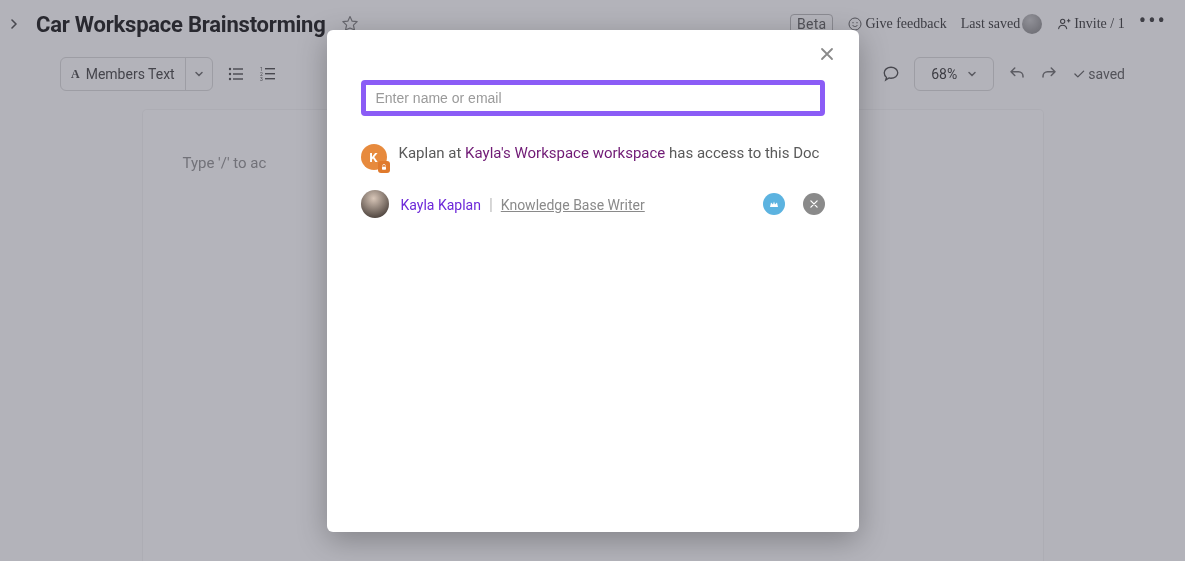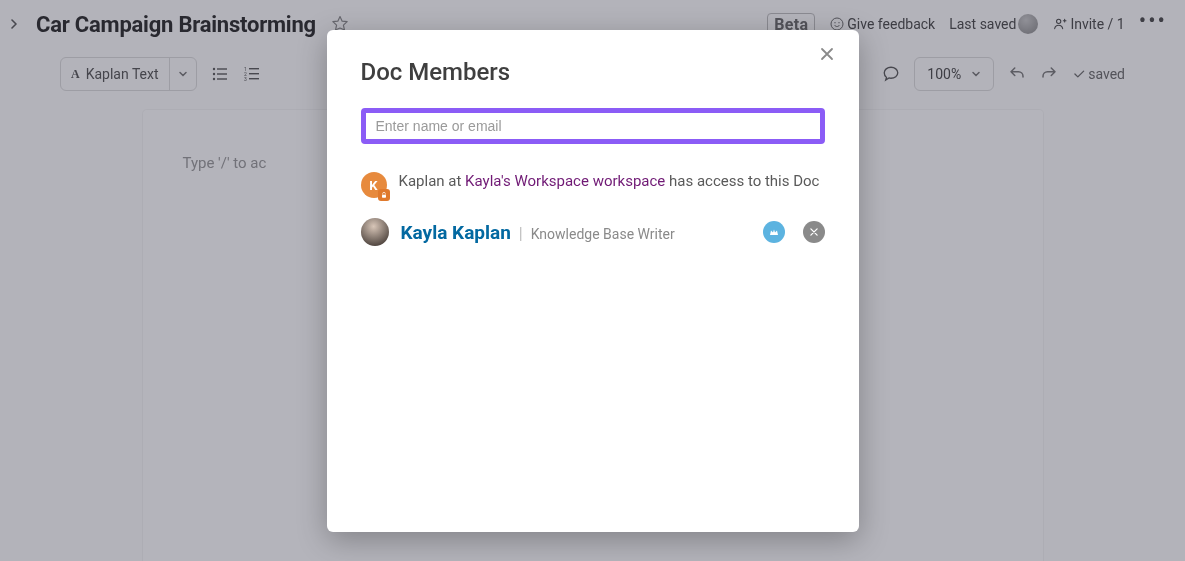--- a/index.html
+++ b/index.html
@@ -44,32 +44,33 @@
       color: #2a2a2a;
       letter-spacing: -0.01em;
     }
     .star-icon {
       width: 20px; height: 20px; color:#8a8a8a;
     }
     .header-spacer { flex: 1; }
     .beta-pill {
       border: 1px solid #bfbfbf;
       border-radius: 4px;
-      font-size: 16px;
+      font-size: 14px;
       padding: 1px 6px;
       color: #6b6b6b;
-      font-weight: 700;
+      font-weight: 400;
       letter-spacing: 0.02em;
     }
     .header-link {
       display: flex;
       align-items: center;
       gap: 2px;
       color: #4a4a4a;
       font-size: 14px;
+      font-family: Liberation Serif, serif;
     }
     .emoji-icon { font-size: 14px; }
     .avatar-sm {
       width: 20px; height: 20px; border-radius: 50%;
       background: radial-gradient(circle at 40% 30%, #c9c9c9, #8a8a8a);
       display:inline-block;
     }
     .more-dots {
       font-size: 22px;
       color: #4a4a4a;
@@ -220,23 +221,23 @@
       margin-top: 20px;
       display: flex;
       align-items: center;
       gap: 12px;
     }
     .member-avatar {
       width: 28px; height:28px; border-radius:50%;
       background: radial-gradient(circle at 45% 30%, #d8c6b8, #2c2420);
       flex-shrink:0;
     }
-    .member-name { font-weight:700; color:#0369a1; font-size:19px; }
+    .member-name { font-weight:400; color:#6d28d9; font-size:14px; }
     .member-sep { color:#bdbdbd; padding: 0 4px; }
-    .member-role { color:#8a8a8a; font-size:14px; }
+    .member-role { color:#8a8a8a; font-size:14px;text-decoration:underline; }
     .member-spacer { flex:1; }
     .badge-circle {
       width:22px; height:22px; border-radius:50%;
       display:flex;align-items:center;justify-content:center;
       color:#fff; font-size:11px;
     }
     .badge-crown { background:#5cb3e0; }
     .badge-remove { background:#8a8a8a; }
 
     svg { display:block; }
@@ -245,21 +246,21 @@
 <body>
 
 <div class="page">
 
   <div class="header">
     <div class="chevron-expand">
       <svg width="10" height="10" viewBox="0 0 10 10">
           <path d="M3 1l4 4-4 4" fill="none" stroke="currentColor" stroke-width="1.6" stroke-linecap="round" stroke-linejoin="round"></path>
         </svg>
     </div>
-    <div class="doc-title">Car Campaign Brainstorming</div>
+    <div class="doc-title">Car Workspace Brainstorming</div>
     <div class="star-icon">
       <svg width="20" height="20" viewBox="0 0 24 24">
           <path d="M12 3l2.6 5.6 6 .6-4.5 4.1 1.3 6L12 16.9 6.6 19.3l1.3-6L3.4 9.2l6-.6L12 3z" fill="none" stroke="currentColor" stroke-width="1.4" stroke-linejoin="round"></path>
         </svg>
     </div>
     <div class="header-spacer"></div>
     <div class="beta-pill">Beta</div>
     <div class="header-link">
       <span class="emoji-icon">
         <svg width="16" height="16" viewBox="0 0 24 24">
@@ -285,21 +286,21 @@
       </span>
       <span>Invite / 1</span>
     </div>
     <div class="more-dots">•••</div>
   </div>
 
   <div class="toolbar">
     <div class="normal-text-btn">
       <div class="nt-left">
         <span style="font-family:serif;font-weight:700;font-size:12px;">A</span>
-        <span>Kaplan Text</span>
+        <span>Members Text</span>
       </div>
       <div class="nt-caret">
         <svg width="10" height="10" viewBox="0 0 10 10">
             <path d="M2 3.5L5 6.5 8 3.5" fill="none" stroke="#777" stroke-width="1.5" stroke-linecap="round"></path>
           </svg>
       </div>
     </div>
 
     <div class="tb-icon">
       <svg width="18" height="18" viewBox="0 0 18 18">
@@ -324,21 +325,21 @@
 
     <div class="toolbar-spacer"></div>
 
     <div class="tb-icon">
       <svg width="20" height="20" viewBox="0 0 24 24">
           <path d="M12 3c5 0 9 3.3 9 7.4 0 4-4 7.3-9 7.3-1 0-1.9-.1-2.7-.4L5 20l1-3.4C4.2 15.3 3 13 3 10.4 3 6.3 7 3 12 3z" fill="none" stroke="currentColor" stroke-width="1.8"></path>
         </svg>
     </div>
 
     <div class="zoom-select">
-      <span>100%</span>
+      <span>68%</span>
       <svg width="10" height="10" viewBox="0 0 10 10">
           <path d="M2 3.5L5 6.5 8 3.5" fill="none" stroke="#777" stroke-width="1.5" stroke-linecap="round"></path>
         </svg>
     </div>
 
     <div class="tb-icon">
       <svg width="20" height="20" viewBox="0 0 24 24">
           <path d="M9 14l-5-5 5-5M4 9h10a6 6 0 0 1 6 6v1" fill="none" stroke="#7a7a7a" stroke-width="2" stroke-linecap="round" stroke-linejoin="round"></path>
         </svg>
     </div>
@@ -362,21 +363,20 @@
 </div>
 
 <div class="overlay-dim"></div>
 
 <div class="modal">
   <div class="modal-close">
     <svg width="16" height="16" viewBox="0 0 16 16">
         <path d="M3 3l10 10M13 3L3 13" stroke="#8a8a8a" stroke-width="1.8" stroke-linecap="round"></path>
       </svg>
   </div>
-  <div class="modal-title">Doc Members</div>
 
   <input class="modal-input" type="text" placeholder="Enter name or email" style="">
 
   <div class="ws-row">
     <div class="ws-avatar">
       <span>K</span>
       <span class="lock-badge">
         <svg width="8" height="8" viewBox="0 0 24 24">
             <rect x="6" y="11" width="12" height="9" rx="2" fill="#fff"></rect>
             <path d="M8 11V8a4 4 0 0 1 8 0v3" fill="none" stroke="#fff" stroke-width="2"></path>

